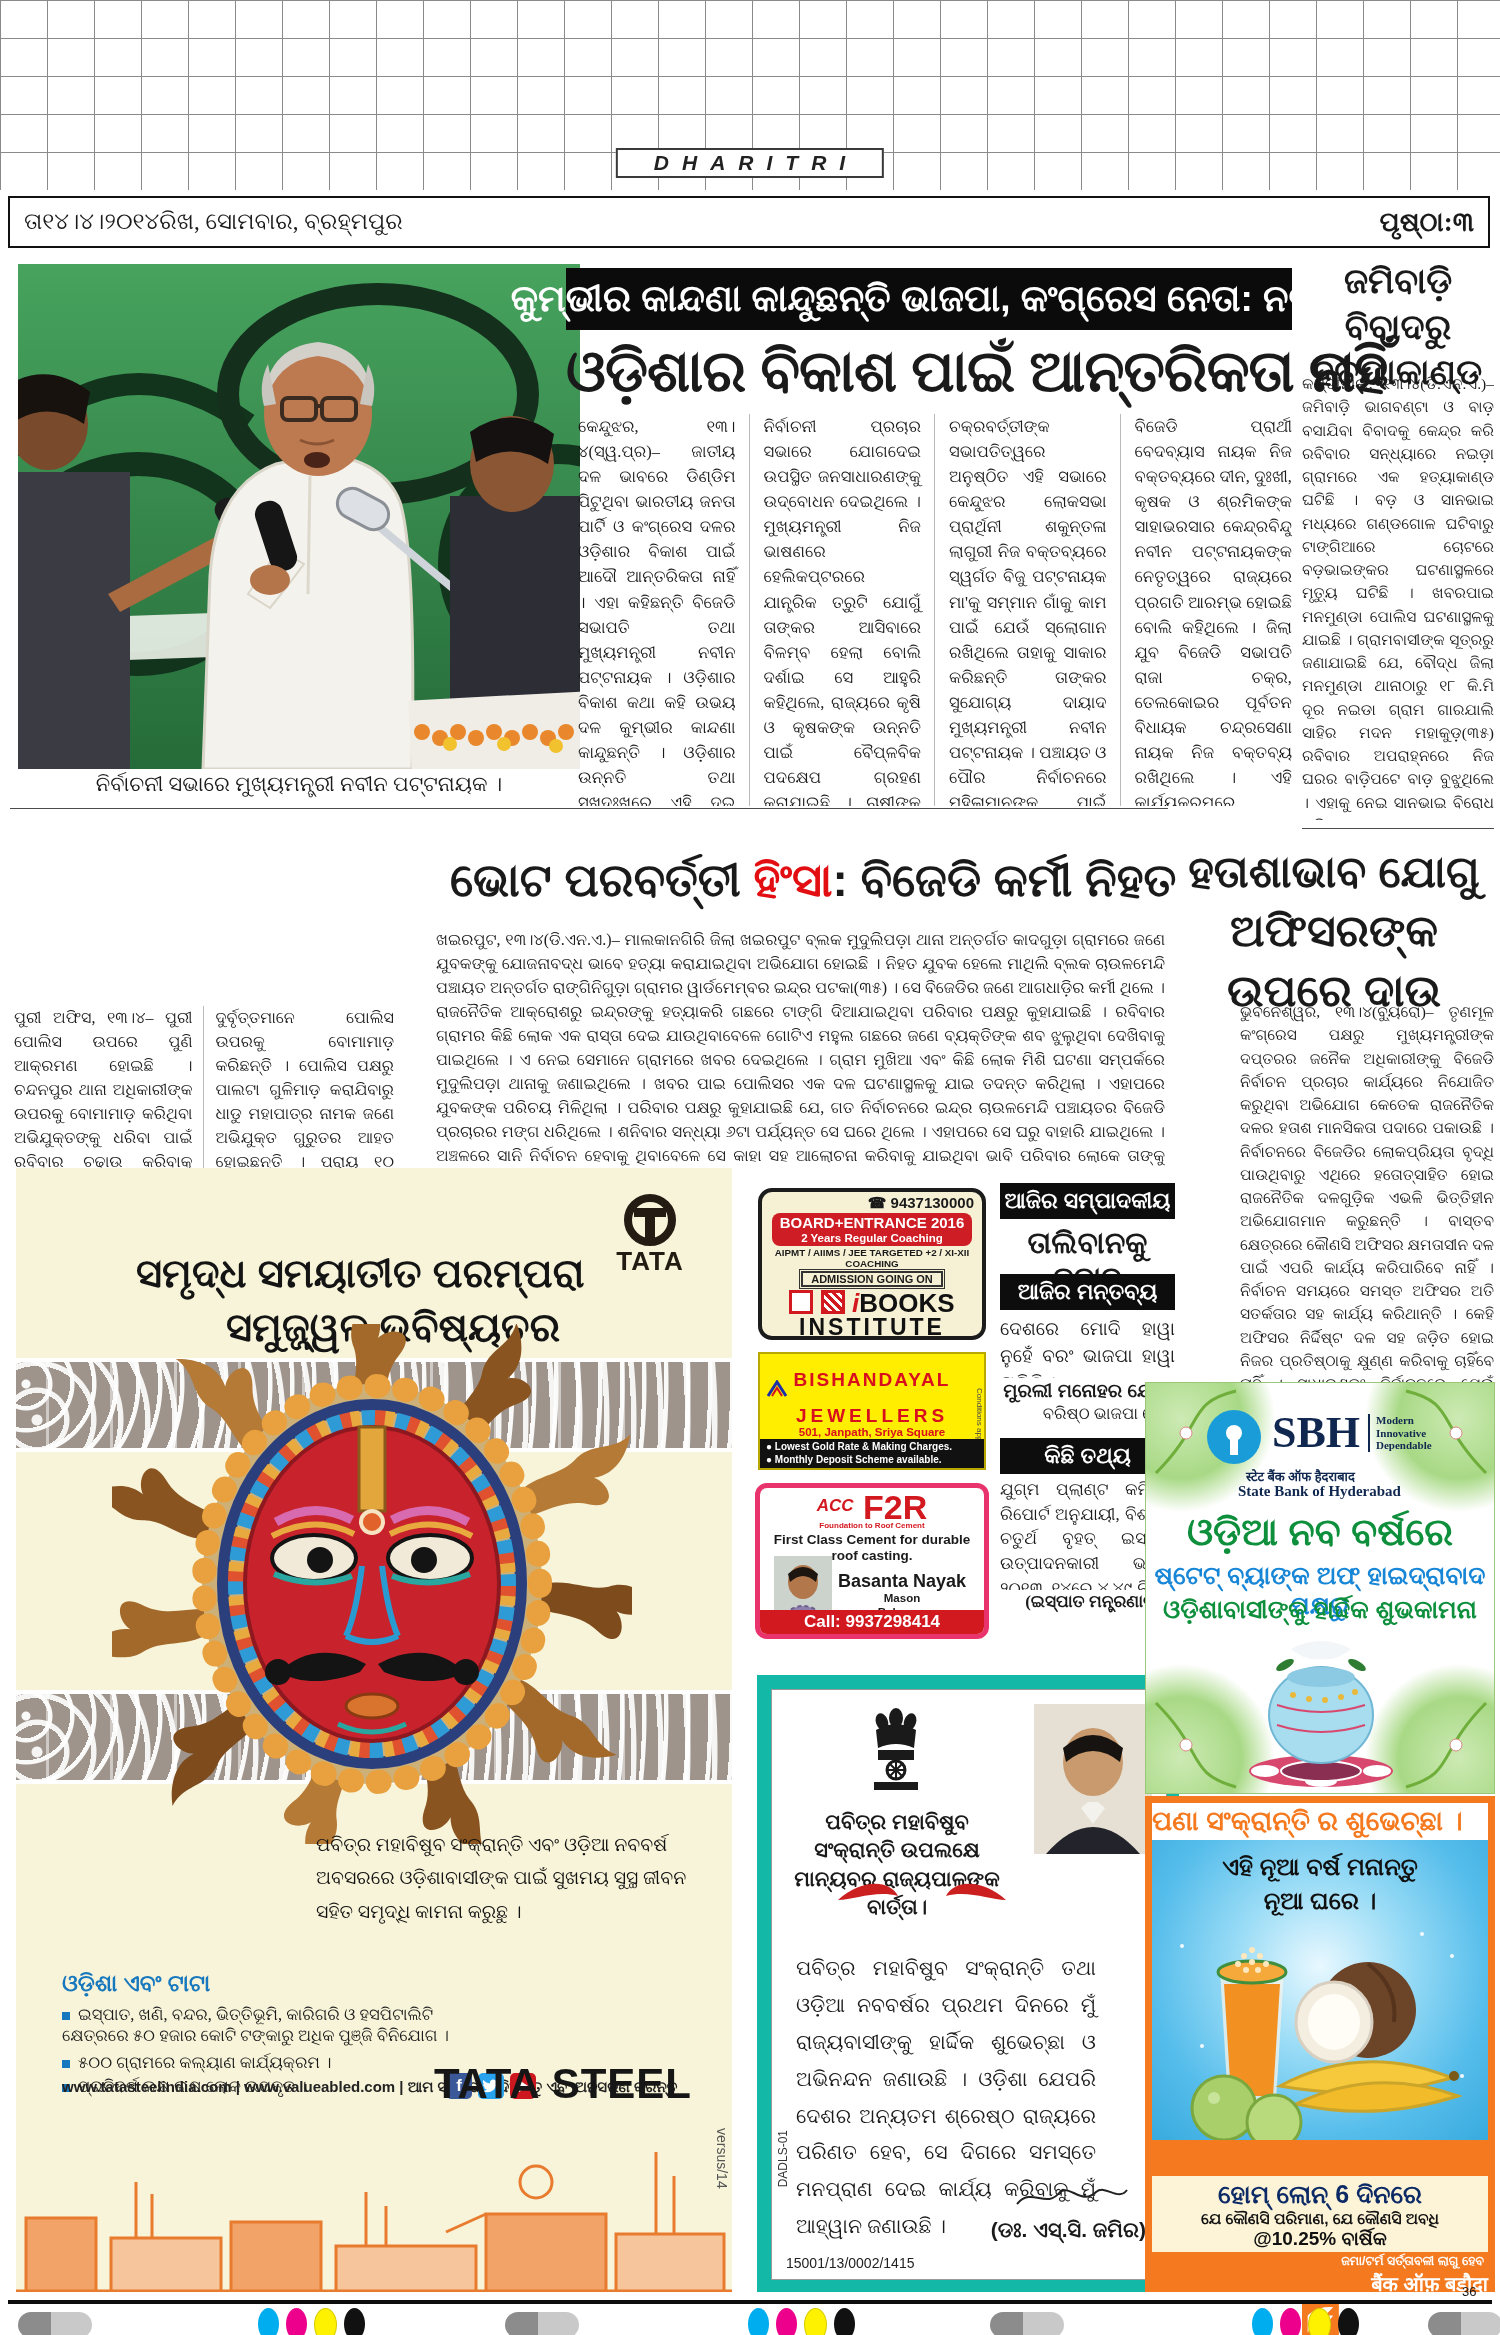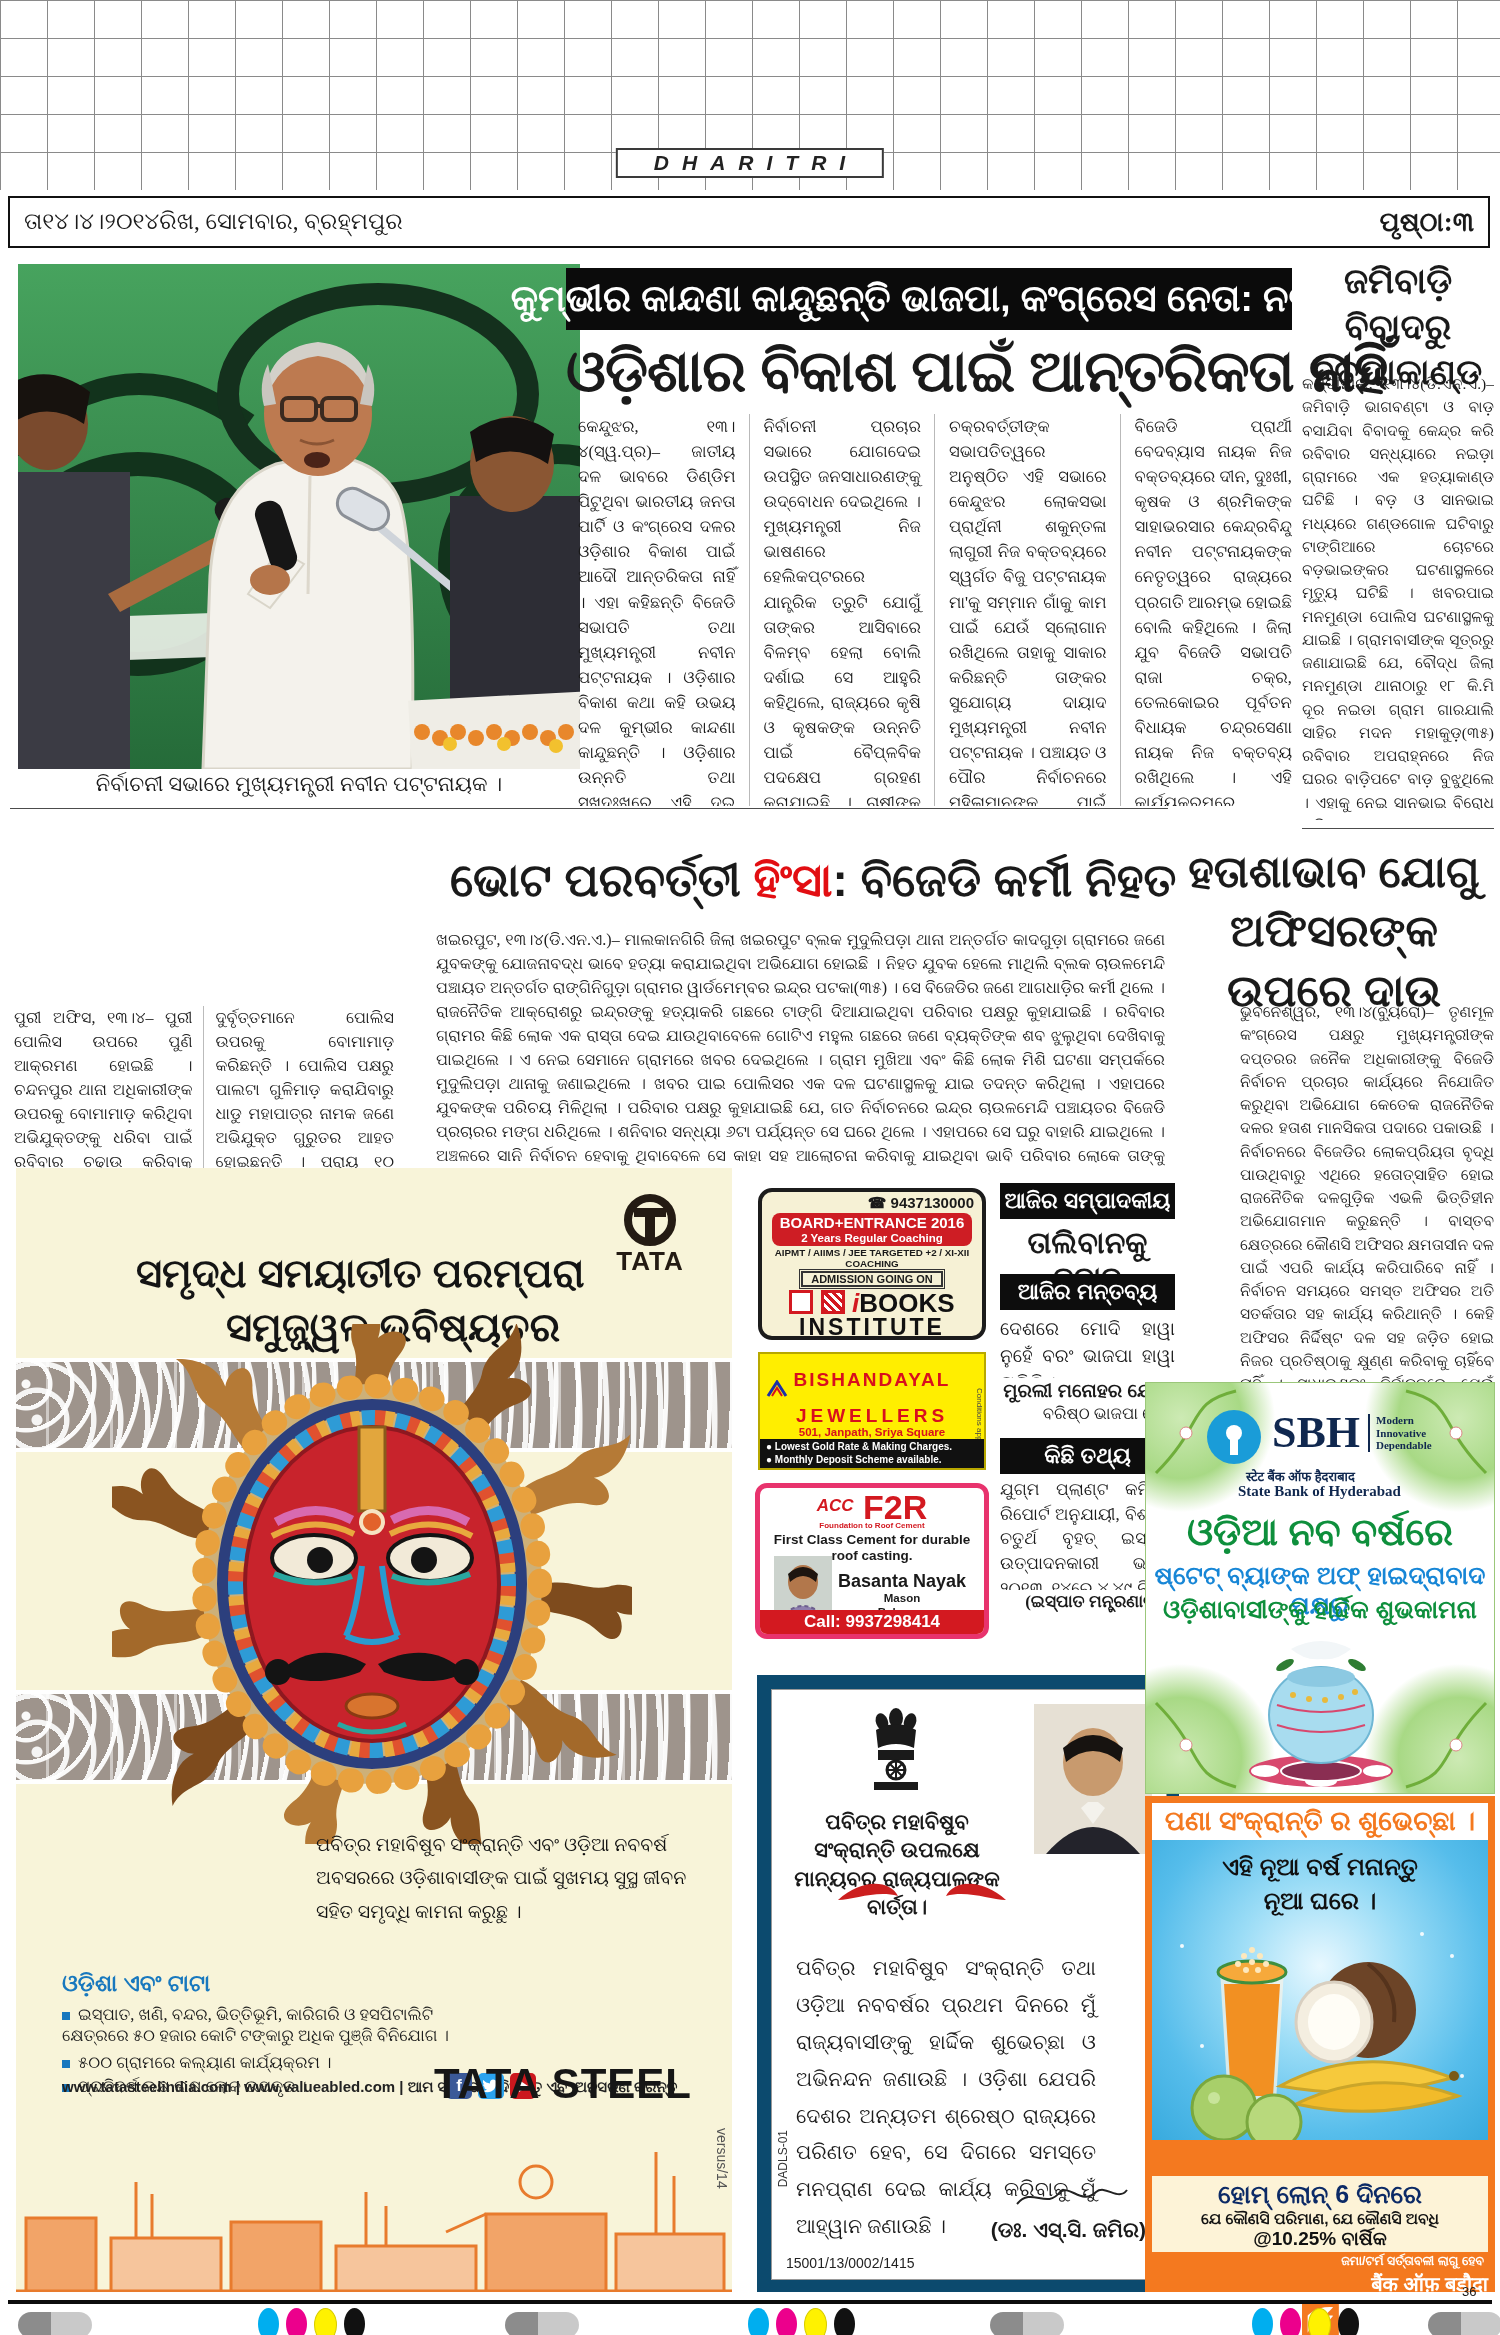--- a/index.html
+++ b/index.html
@@ -109,21 +109,21 @@
   .acc{left:755px;top:1483px;width:234px;height:156px;background:#fff;border:5px solid #e8336d;border-radius:12px;
     box-sizing:border-box;font-family:"Liberation Sans",sans-serif;text-align:center;overflow:hidden;}
   .acc-brand{font-weight:800;font-size:34px;color:#d31920;line-height:1;margin-top:2px;}
   .acc-brand .acc-sm{font-style:italic;font-size:17px;vertical-align:8px;}
   .acc-found{font-size:8px;color:#d31920;font-weight:bold;margin-top:-3px;}
   .acc-txt{font-weight:bold;font-size:13.5px;line-height:1.15;margin-top:2px;}
   .acc-name{font-weight:800;font-size:18px;margin-top:8px;}
   .acc-sub{font-size:11.5px;font-weight:bold;line-height:1.2;}
   .acc-call{position:absolute;left:0;bottom:0;width:100%;background:#d31920;color:#fff;font-weight:800;font-size:17px;padding:2px 0;}
   
-  .gov{left:757px;top:1675px;width:422px;height:617px;background:#0c4a6e;padding:14px;box-sizing:border-box;}
+  .gov{left:757px;top:1675px;width:422px;height:617px;background:#14b8a6;padding:14px;box-sizing:border-box;}
   .gov-in{position:relative;width:100%;height:100%;background:#fff;border:1px solid #999;overflow:hidden;}
   .gov-title{position:absolute;left:10px;top:118px;width:230px;text-align:center;font-weight:800;font-size:21px;
     line-height:1.35;font-family:"Liberation Sans",sans-serif;white-space:pre-line;}
   .gov-body{position:absolute;left:24px;top:260px;width:300px;font-size:20.5px;line-height:1.8;text-align:justify;}
   .gov-sign{position:absolute;right:20px;top:528px;font-weight:800;font-size:21px;font-family:"Liberation Sans",sans-serif;}
   .gov-code{position:absolute;left:4px;top:440px;writing-mode:vertical-rl;transform:rotate(180deg);font-size:12px;
     font-family:"Liberation Sans",sans-serif;color:#333;}
   .gov-num{position:absolute;left:14px;bottom:8px;font-size:14px;font-family:"Liberation Sans",sans-serif;color:#222;}
   
   .sbh{left:1145px;top:1382px;width:350px;height:412px;background:#fff;border:1px solid #9bc77a;box-sizing:border-box;overflow:hidden;}
@@ -131,21 +131,21 @@
   .sbh-logo-row{position:absolute;left:55px;top:28px;display:flex;align-items:center;gap:8px;}
   .sbh-word{font-family:"Liberation Serif",serif;font-weight:bold;font-size:44px;color:#10284f;line-height:1;}
   .sbh-tag{font-size:11px;color:#10284f;font-weight:bold;line-height:1.15;border-left:2px solid #10284f;padding-left:6px;}
   .sbh-hin{position:absolute;left:100px;top:84px;font-size:13px;font-weight:bold;color:#10284f;}
   .sbh-eng{position:absolute;left:92px;top:100px;font-size:15px;font-weight:bold;color:#10284f;}
   .sbh-l1{position:absolute;left:0;top:128px;width:100%;text-align:center;color:#0e8f3c;font-weight:800;font-size:38px;font-family:"Liberation Sans",sans-serif;}
   .sbh-l2{position:absolute;left:0;top:178px;width:100%;text-align:center;color:#1786d6;font-weight:800;font-size:25px;font-family:"Liberation Sans",sans-serif;}
   .sbh-l3{position:absolute;left:0;top:212px;width:100%;text-align:center;color:#0e8f3c;font-weight:800;font-size:25px;font-family:"Liberation Sans",sans-serif;}
   
   .bob{left:1145px;top:1796px;width:350px;height:496px;background:#f4791f;padding:7px;box-sizing:border-box;}
-  .bob-head{background:#fff;text-align:center;font-family:"Liberation Sans",sans-serif;font-weight:800;
+  .bob-head{background:#fff;font-family:"Liberation Sans",sans-serif;font-weight:800;
     font-size:27px;color:#f4791f;padding:3px 0;}
   .bob-sky{position:relative;height:300px;background:
       radial-gradient(circle at 50% 42%,#e8f8ff 0%,#9adcf6 35%,#56bdeb 70%,#38aade 100%);overflow:hidden;}
   .bob-line{position:absolute;left:0;top:10px;width:100%;text-align:center;font-family:"Liberation Sans",sans-serif;
     font-weight:800;font-size:24px;color:#101010;white-space:pre-line;line-height:1.4;}
   .bob-cream{background:#fdf3d7;text-align:center;font-family:"Liberation Sans",sans-serif;padding:4px 0 2px;margin-top:36px;}
   .bob-o1{font-weight:800;font-size:25px;color:#0c2a66;}
   .bob-o2{font-weight:bold;font-size:15.5px;color:#111;}
   .bob-o3{font-weight:800;font-size:19px;color:#111;}
   .bob-terms{text-align:right;color:#fff;font-size:12.5px;font-weight:bold;padding:2px 4px;font-family:"Liberation Sans",sans-serif;}

